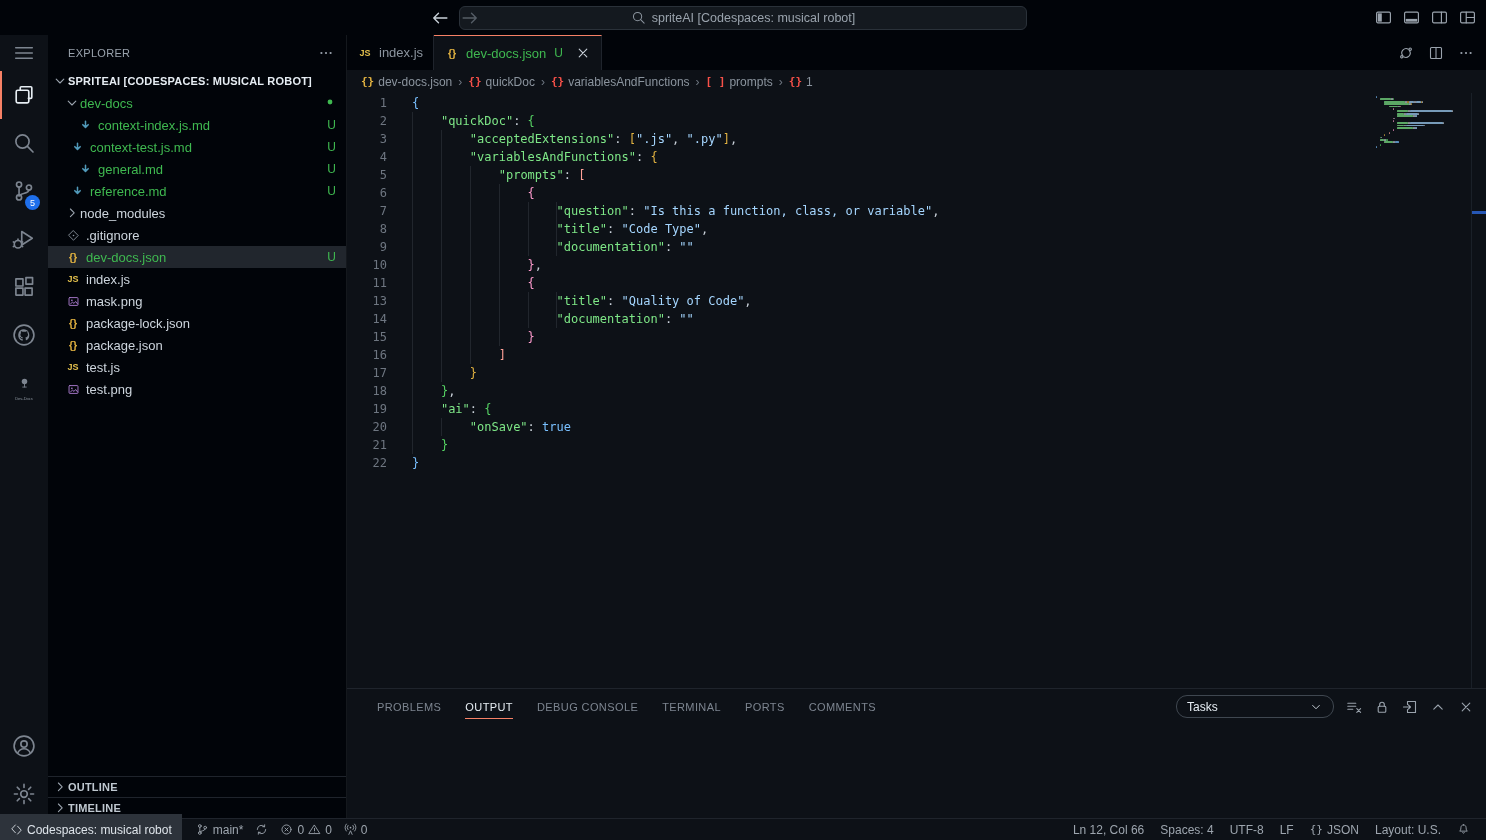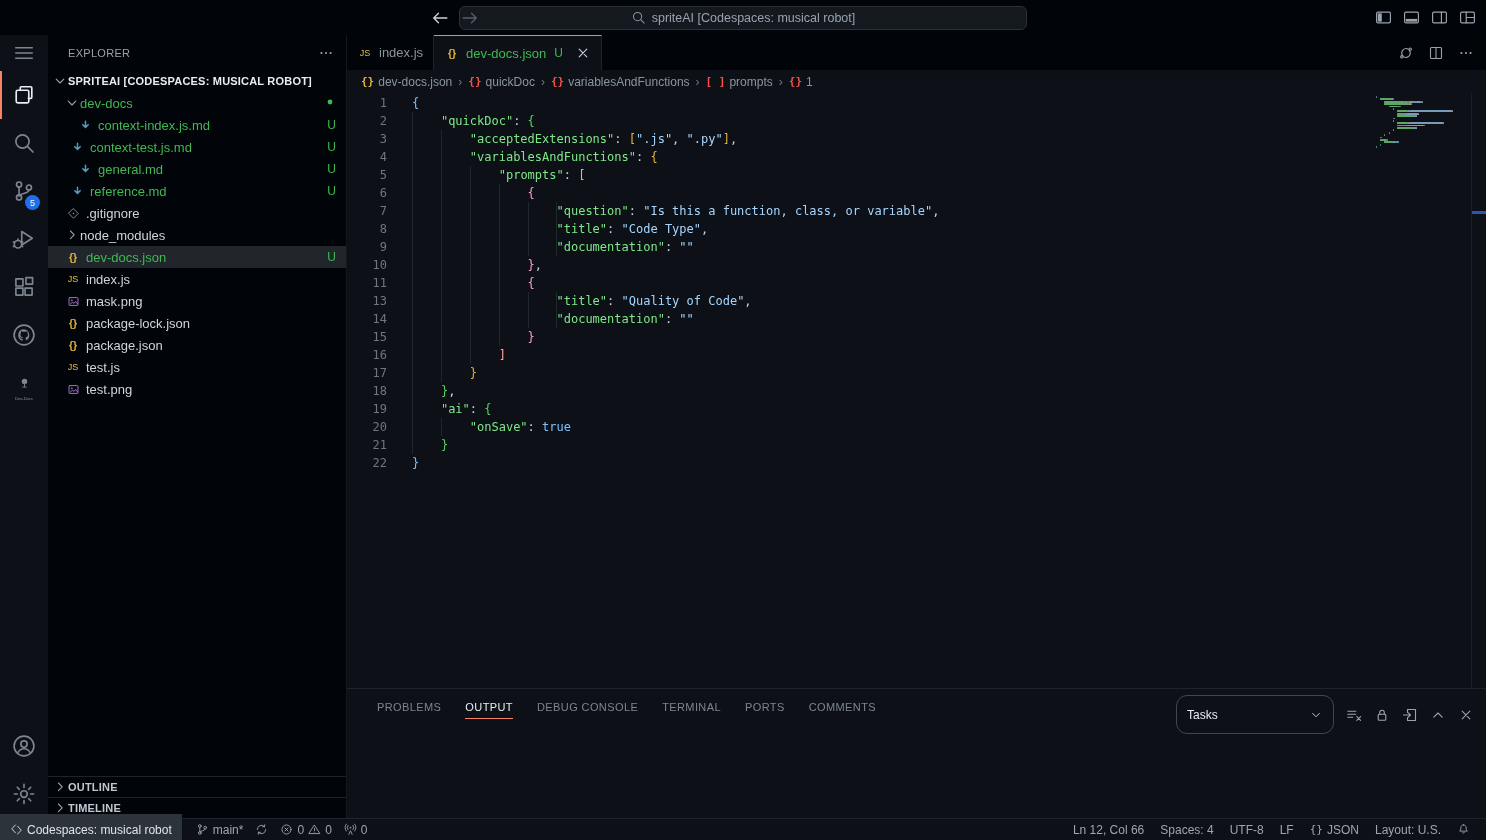--- a/index.html
+++ b/index.html
@@ -51,21 +51,21 @@
   .trow{height:22px;display:flex;align-items:center;font-size:13px;color:#cdd5dd;position:relative;}
   .trow.sel{background:var(--bg3);}
   .trow .chev{width:16px;height:16px;color:#9aa3ad;flex:none;}
   .trow .ficon{width:18px;height:16px;display:inline-flex;align-items:center;justify-content:center;flex:none;margin-right:4px;}
   .trow .ficon svg{width:13px;height:13px;}
   .trow .label{white-space:nowrap;overflow:hidden;}
   .trow.green .label{color:var(--green);}
   .trow .ubadge{position:absolute;right:10px;color:var(--green);font-size:12px;}
   .trow .dotbadge{position:absolute;right:10px;color:var(--green);}
   .trow .dotbadge .icw{width:12px;height:12px;}
-  .ticon-js{color:#e3c04d;font-weight:normal;font-size:9px;font-family:"Liberation Sans",sans-serif;text-align:right;}
+  .ticon-js{color:#e3c04d;font-weight:bold;font-size:9px;font-family:"Liberation Sans",sans-serif;text-align:right;}
   .ticon-braces{color:var(--yellow);font-weight:bold;font-size:10.5px;}
   .ticon-md{color:#519aba;}
   .ticon-git{color:#8b949e;}
   .ticon-img{color:#b180d7;}
   .sb-spacer{flex:1;}
   .sb-section{height:21px;border-top:1px solid var(--border);display:flex;align-items:center;font-size:11px;font-weight:bold;color:#bfc8d0;letter-spacing:.2px;padding-left:4px;flex:none;}
   .sb-section .icw{width:16px;height:16px;color:#9aa3ad;}
 
   
   .editorcol{flex:1;display:flex;flex-direction:column;background:var(--bg1);min-width:0;}
@@ -111,21 +111,21 @@
   .ov-border{position:absolute;top:0;bottom:0;right:14px;width:1px;background:#1a2028;}
   .ov-mark{position:absolute;right:0;width:14px;height:2.5px;top:118px;background:#2f6feb;opacity:.75;}
 
   
   .panel{height:130px;border-top:1px solid var(--border);background:var(--bg1);flex:none;position:relative;}
   .panel-tabs{height:35px;display:flex;align-items:stretch;padding-left:18px;gap:0;}
   .ptab{display:flex;align-items:center;padding:0 12px;font-size:11px;letter-spacing:.4px;color:#7d8590;position:relative;}
   .ptab.active{color:var(--fg);}
   .ptab.active:after{content:"";position:absolute;left:12px;right:12px;bottom:5px;height:1px;background:var(--orange);}
   .panel-right{position:absolute;right:12px;top:6px;display:flex;align-items:center;gap:12px;color:#9aa3ad;}
-  .tasks-select{width:158px;height:39px;border:1px solid #3f4750;border-radius:11px;background:var(--bg1);display:flex;align-items:center;padding:0 10px;font-size:12px;color:var(--fg);gap:6px;}
+  .tasks-select{width:158px;height:23px;border:1px solid #3f4750;border-radius:11px;background:var(--bg1);display:flex;align-items:center;padding:0 10px;font-size:12px;color:var(--fg);gap:6px;}
   .tasks-select .grow{flex:1;}
   .tasks-select .icw{width:14px;height:14px;color:#c9d1d9;}
   .panel-right>.icw{width:16px;height:16px;}
 
   
   .statusbar{height:22px;background:var(--bg1);border-top:1px solid var(--border);display:flex;align-items:center;font-size:12px;color:#9da5ae;position:relative;}
   .sb-left{display:flex;align-items:center;height:100%;}
   .sb-item{display:flex;align-items:center;gap:4px;padding:0 6px;height:100%;}
   .sb-item .icw{width:13px;height:13px;}
   .sb-item.remote{background:#2d333b;color:#dde3e9;padding:16px 10px;margin-right:8px;}
@@ -349,37 +349,37 @@
             <span class="ticon-md icw" style="width:14px;height:14px">
               <svg class="ic" width="100%" height="100%" viewBox="0 0 16 16" fill="none" stroke="currentColor" stroke-width="1.1" stroke-linecap="round" stroke-linejoin="round">
                 <path d="M8 2.8v7.2M4.7 7L8 10.3 11.3 7" stroke-width="1.9"></path>
               </svg>
             </span>
           </span>
           <span class="label">reference.md</span>
           <span class="ubadge">U</span>
         </div>
         <div class="trow" style="padding-left: 16px;">
+          <span class="chev icw">
+            <svg class="ic" width="100%" height="100%" viewBox="0 0 16 16" fill="none" stroke="currentColor" stroke-width="1.1" stroke-linecap="round" stroke-linejoin="round">
+              <path d="M6.4 4L10.2 7.8l-3.8 3.8"></path>
+            </svg>
+          </span>
+          <span class="label">node_modules</span>
+        </div>
+        <div class="trow" style="padding-left: 16px;">
           <span class="ficon">
             <span class="ticon-git icw" style="width:13px;height:13px">
               <svg class="ic" width="100%" height="100%" viewBox="0 0 16 16" fill="none" stroke="currentColor" stroke-width="1.1" stroke-linecap="round" stroke-linejoin="round">
                 <path d="M8 2.2L13.8 8 8 13.8 2.2 8z"></path>
                 <circle cx="8" cy="8" r="1" fill="currentColor" stroke="none"></circle>
               </svg>
             </span>
           </span>
           <span class="label">.gitignore</span>
-        </div>
-        <div class="trow" style="padding-left: 16px;">
-          <span class="chev icw">
-            <svg class="ic" width="100%" height="100%" viewBox="0 0 16 16" fill="none" stroke="currentColor" stroke-width="1.1" stroke-linecap="round" stroke-linejoin="round">
-              <path d="M6.4 4L10.2 7.8l-3.8 3.8"></path>
-            </svg>
-          </span>
-          <span class="label">node_modules</span>
         </div>
         <div class="trow green sel" style="padding-left: 16px;">
           <span class="ficon">
             <span class="ticon-braces">{}</span>
           </span>
           <span class="label">dev-docs.json</span>
           <span class="ubadge">U</span>
         </div>
         <div class="trow" style="padding-left: 16px;">
           <span class="ficon">

